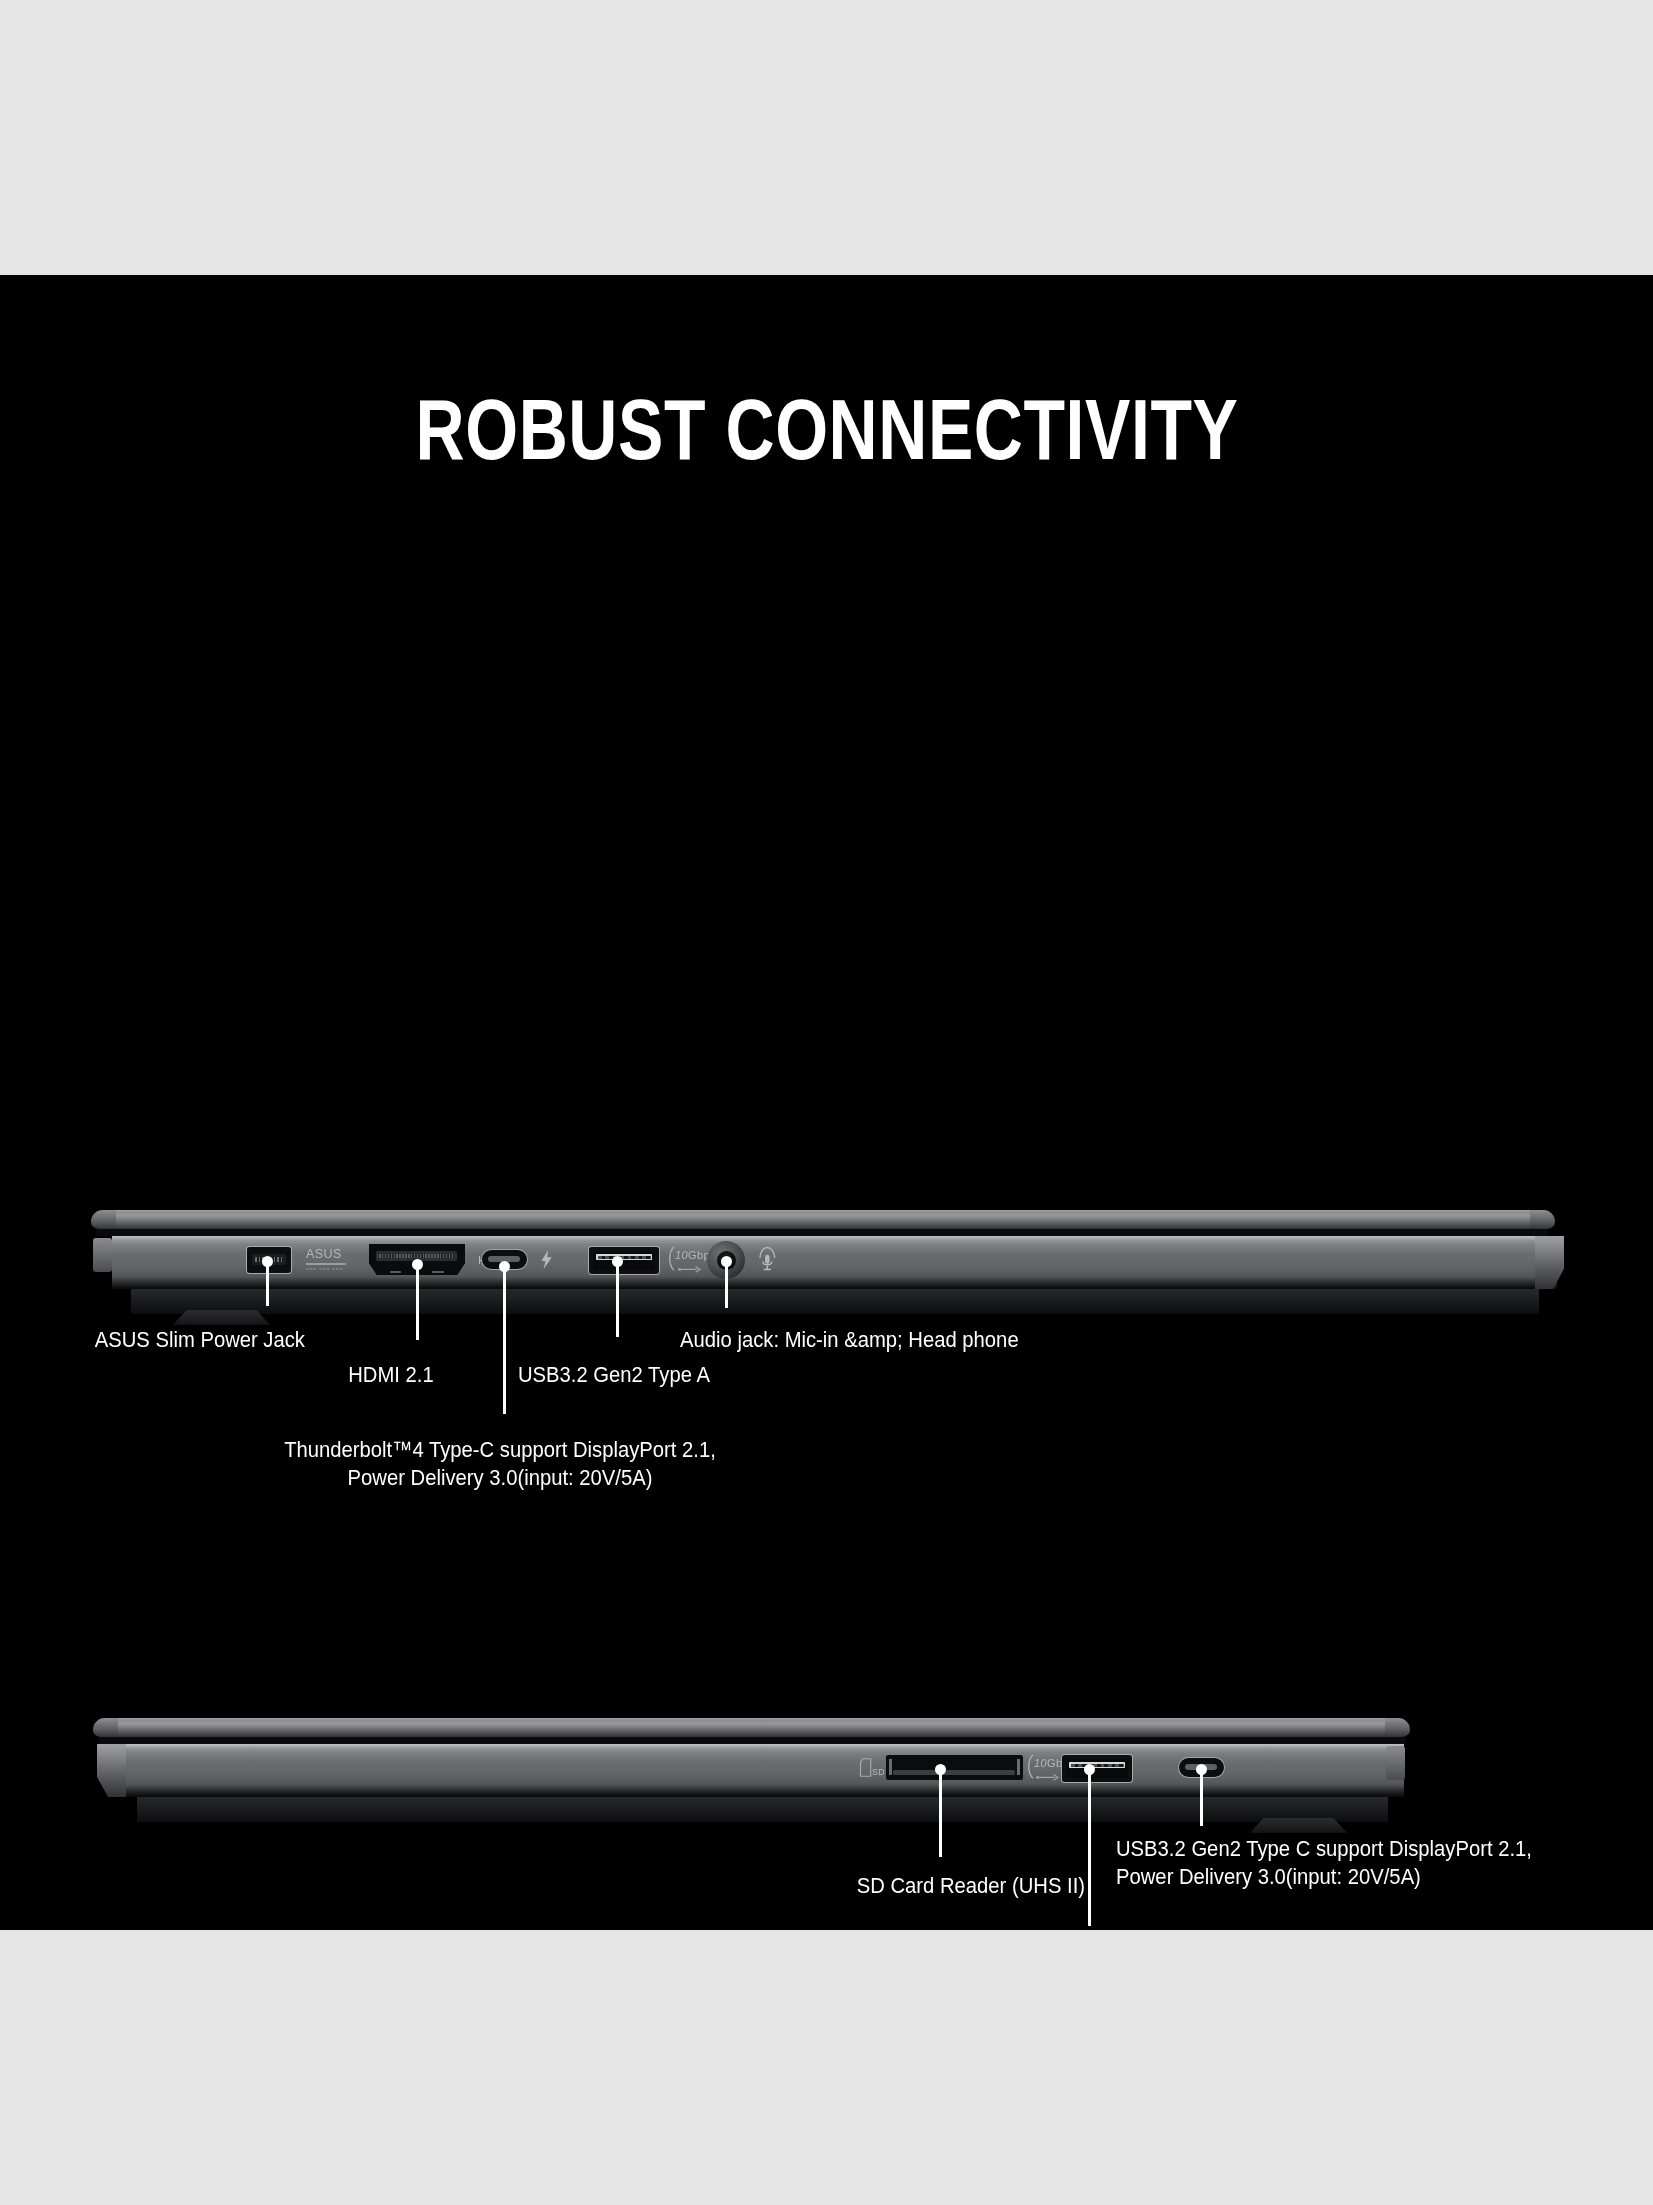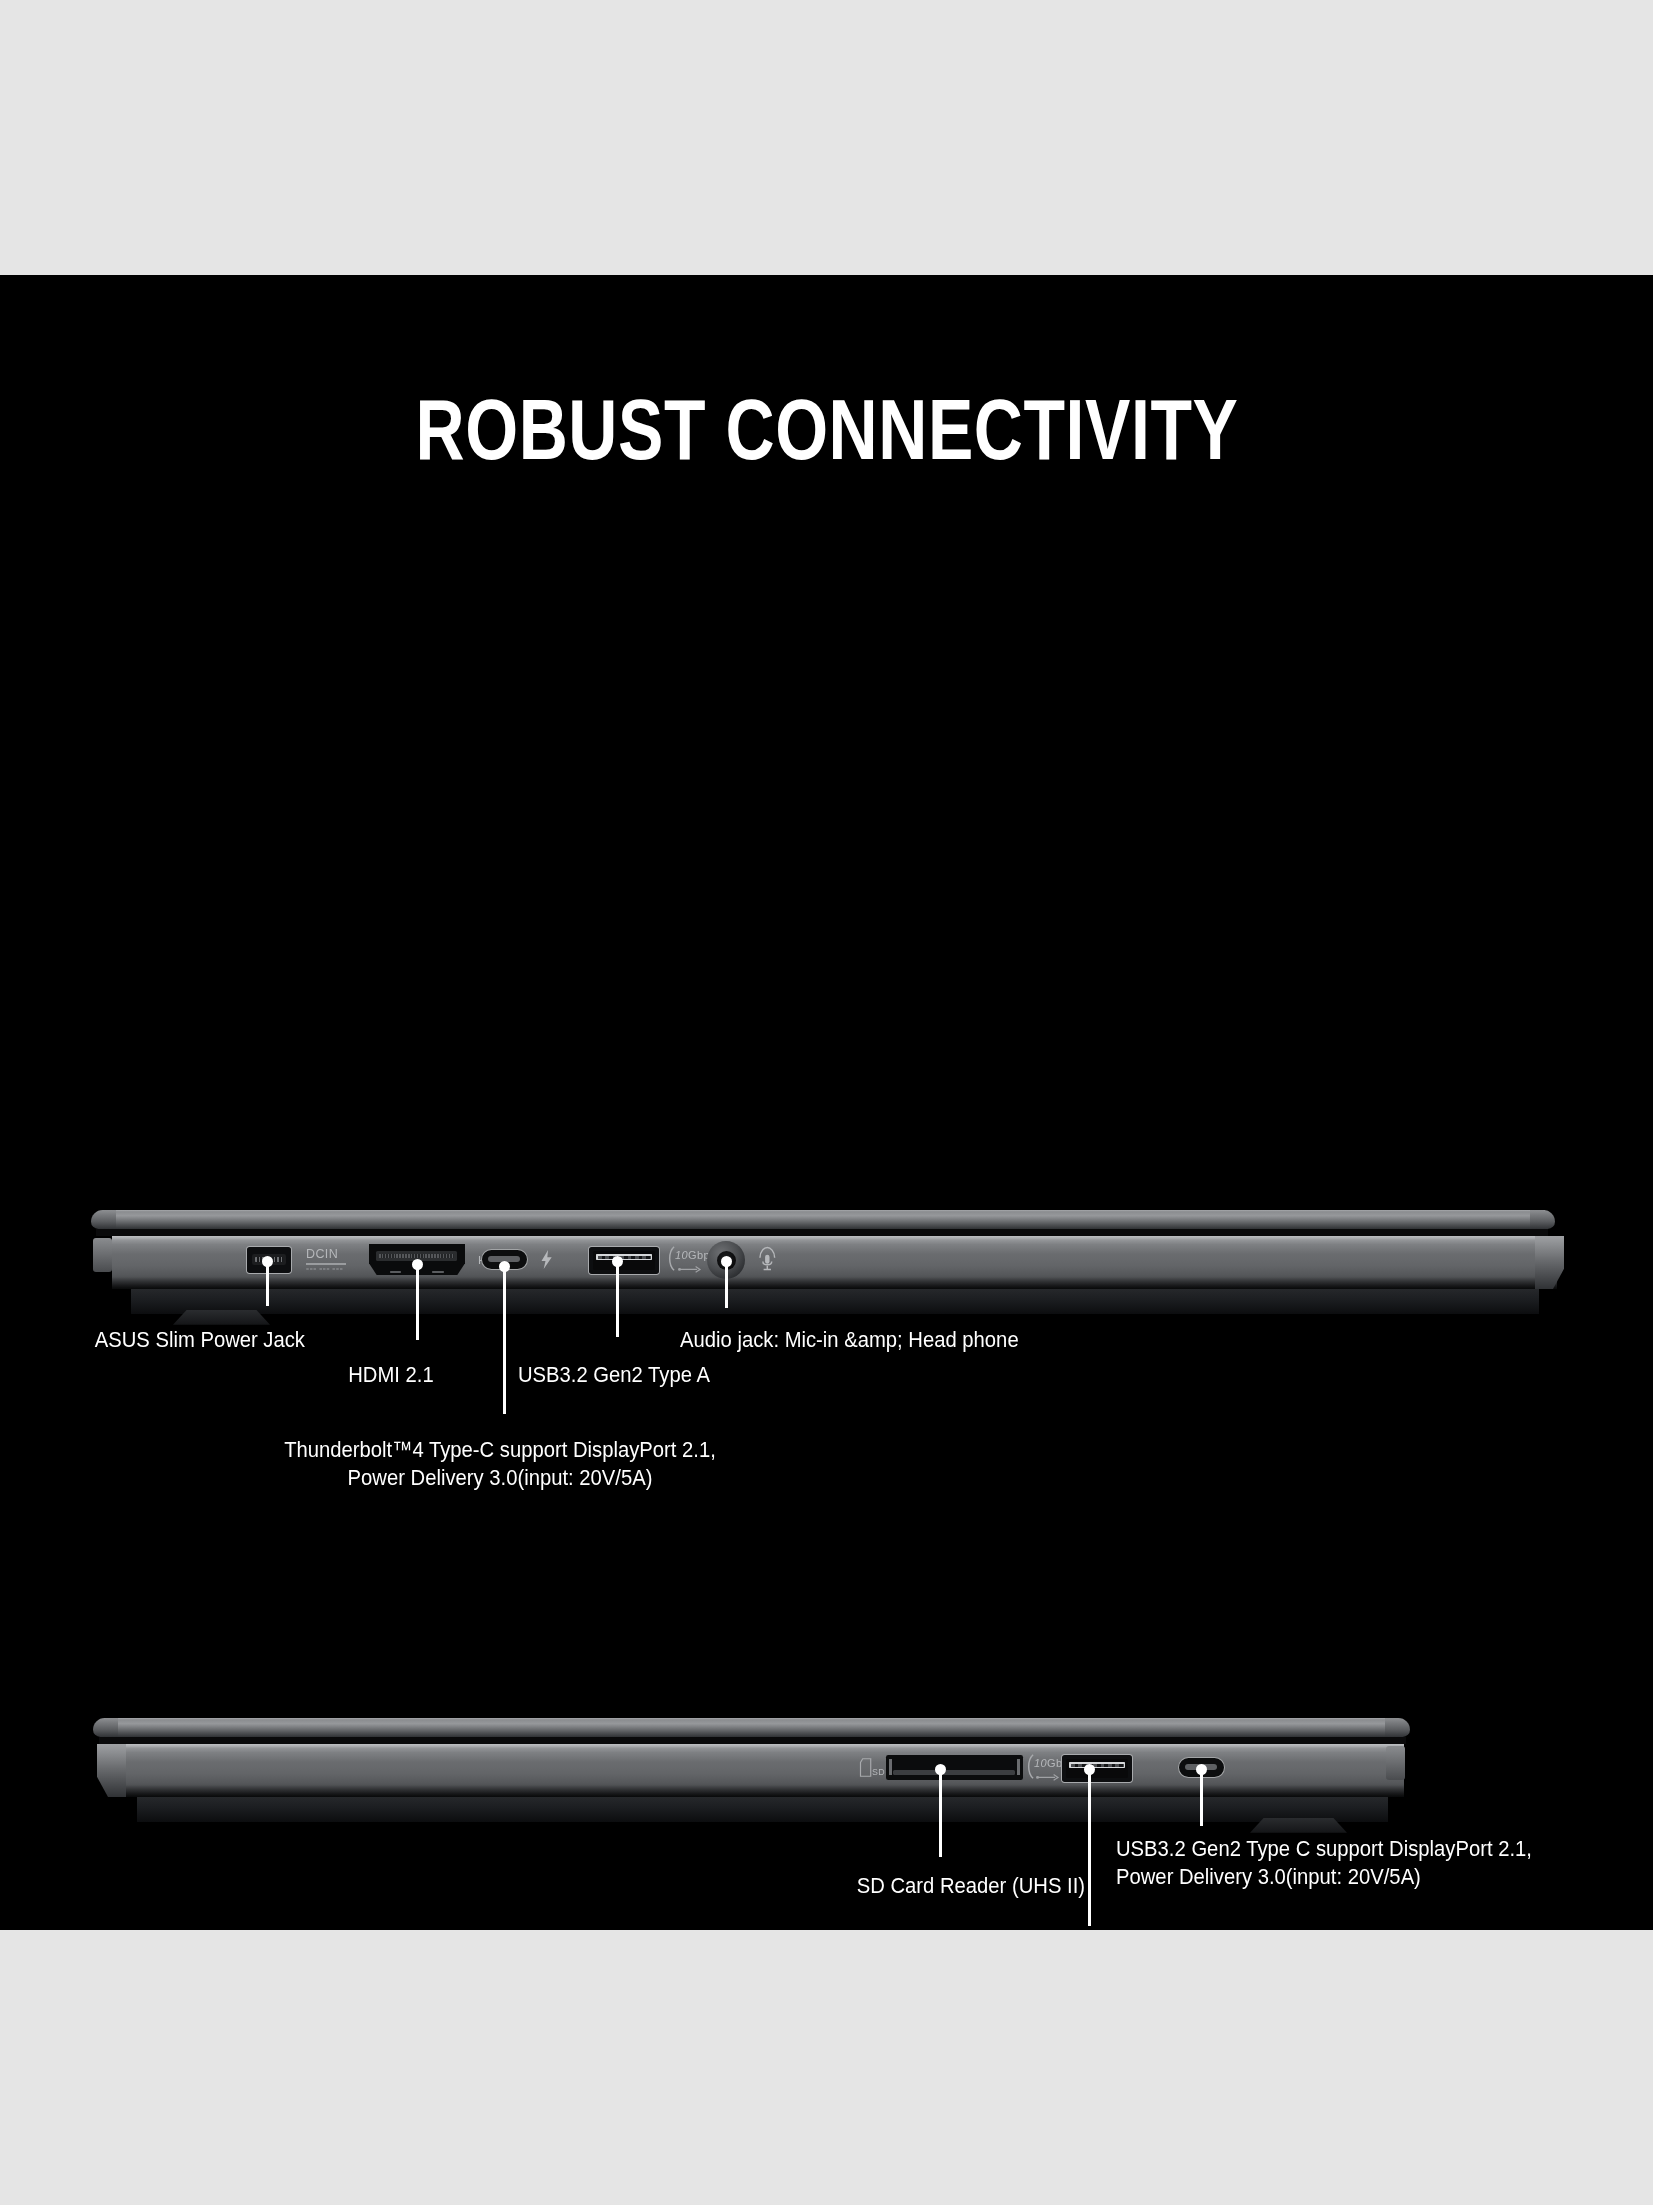--- a/index.html
+++ b/index.html
@@ -322,21 +322,21 @@
 
       <div class="underside" style="left:131px; top:89px; width:1408px;"></div>
       <div class="foot" style="left:173px; top:110px; width:97px;
                   clip-path: polygon(14% 0, 86% 0, 100% 100%, 0 100%);"></div>
 
       <div class="port" style="left:246px; top:46px; width:46px; height:28px;">
         <div class="port-frame" style="left:0; top:0; width:46px; height:28px;"></div>
         <div class="dcin-slot" style="left:5.9px; top:8px; width:34px; height:11px;"></div>
         <div class="dcin-pins" style="left:8.8px; top:11px; width:28px; height:5.1px;"></div>
       </div>
-      <div class="silk silk-dcin" style="left:306px; top:47px;">DCIN</div>
+      <div class="silk silk-dcin" style="left:306px; top:47px;">ASUS</div>
       <div class="silk-dcin-bar" style="left:306px; top:63px; width:40px;"></div>
       <div class="silk-dcin-dots" style="left:306px; top:66px;">=== === ===</div>
 
       <div class="port" style="left:369px; top:44px; width:96px; height:31px;">
         <div class="hdmi-body" style="left:0; top:0; width:96px; height:31px;"></div>
         <div class="hdmi-inner" style="left:7.4px; top:6.6px; width:81px; height:10.3px;"></div>
         <div class="hdmi-inner-line" style="left:10.3px; top:9.6px; width:75px; height:4.4px;"></div>
         <div class="hdmi-tab" style="left:20.6px; top:26.5px; width:11.8px; height:2.9px;"></div>
         <div class="hdmi-tab" style="left:63px; top:26.5px; width:11.8px; height:2.9px;"></div>
       </div>

